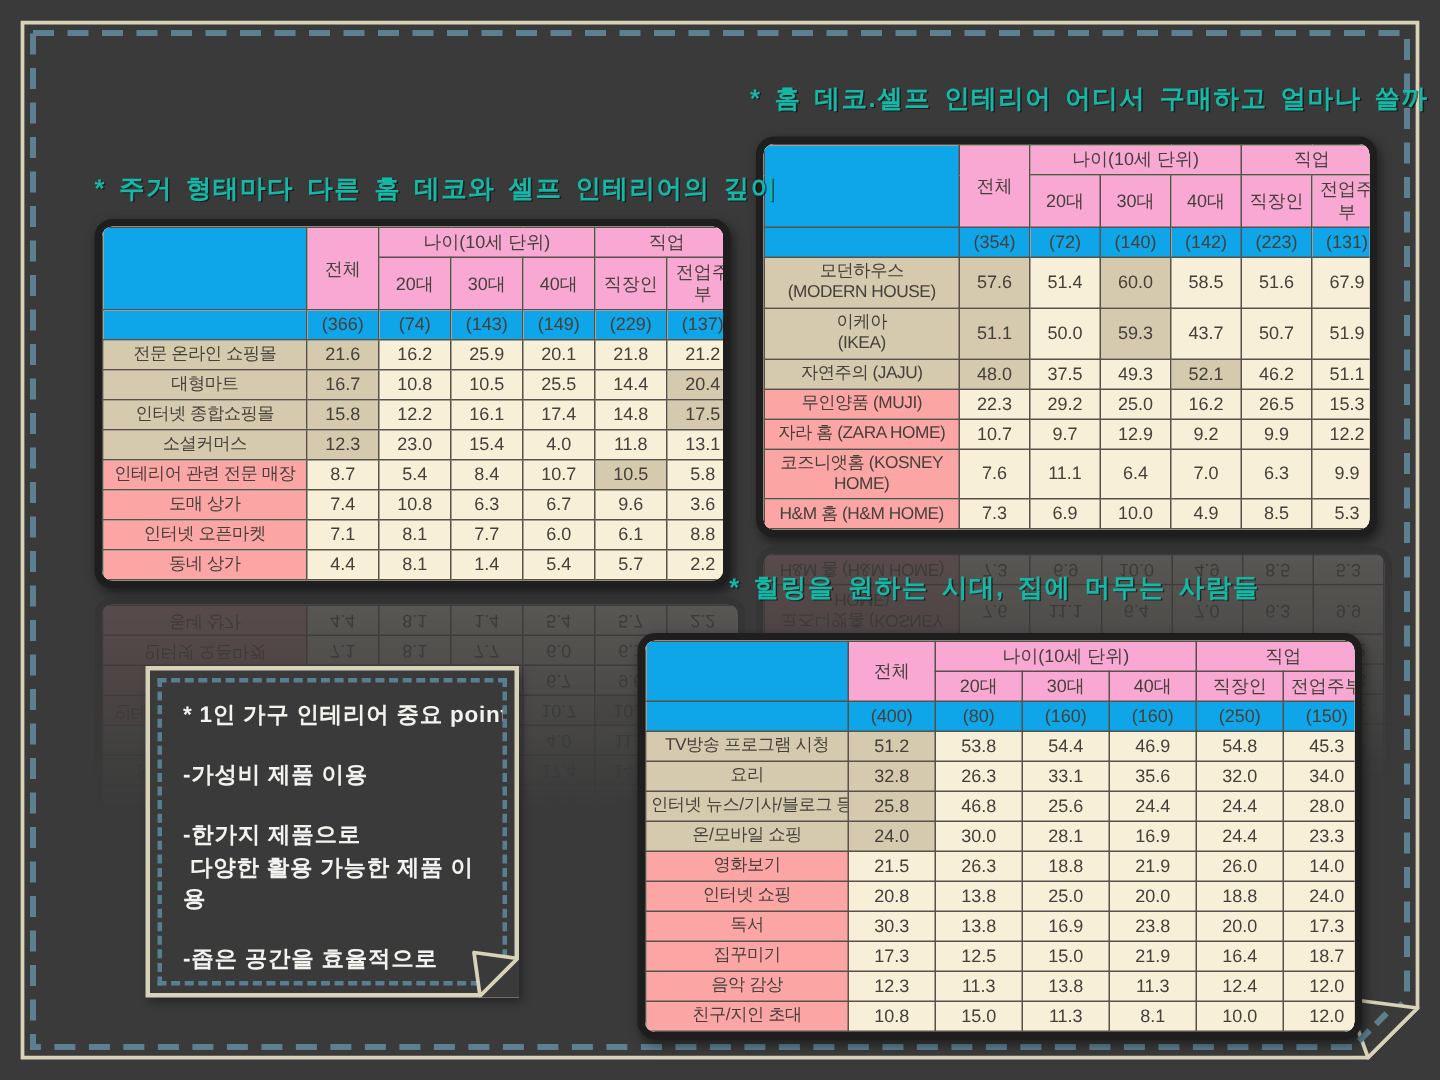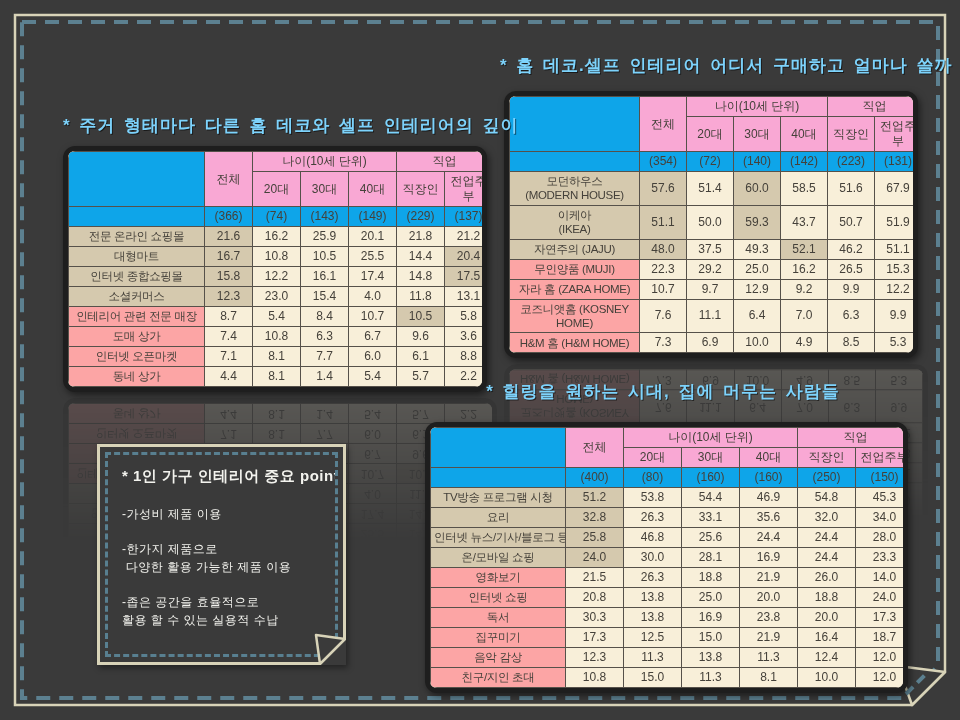--- a/index.html
+++ b/index.html
@@ -6,21 +6,21 @@
   .slide {
     position:relative; width:960px; height:720px; overflow:hidden;
     background:#3a3a3a;
     font-family:"Liberation Sans","DejaVu Sans",sans-serif;
   }
   .border-svg { position:absolute; left:0; top:0; z-index:1; pointer-events:none; }
 
   
   .sec-title {
     position:absolute; z-index:4; text-align:center;
-    color:#7dd3fc; font-weight:bold; font-size:17px;
+    color:#14b8a6; font-weight:bold; font-size:17px;
     letter-spacing:1px; word-spacing:3px;
     text-shadow:1px 1px 0 rgba(0,0,0,.55);
     white-space:nowrap;
   }
 
   
   .table-wrap { position:absolute; z-index:3; }
   .table-frame {
     position:relative; z-index:2;
     border:5px solid #1e1e1e; border-radius:12px; overflow:hidden;
@@ -67,21 +67,21 @@
     z-index:6; background:#3a3a3a;
     border:3px solid #d8d3b8; box-sizing:border-box;
     box-shadow:2px 3px 6px rgba(0,0,0,.4);
   }
   .note-inner {
     position:absolute; left:5px; top:5px; right:5px; bottom:5px;
     border:3px dashed #587f90; padding:12px 10px 10px 14px; box-sizing:border-box;
     color:#f3f3ee; overflow:hidden;
   }
   .note-title { font-size:15px; font-weight:bold; letter-spacing:.5px; margin-bottom:20px; white-space:pre; }
-  .note-item  { font-size:12px; font-weight:normal; letter-spacing:.5px; margin-bottom:18px; white-space:pre-wrap; line-height:1.45; }
+  .note-item  { font-size:15px; font-weight:bold; letter-spacing:.5px; margin-bottom:18px; white-space:pre-wrap; line-height:1.45; }
   .note-fold  { position:absolute; right:-3px; bottom:-3px; z-index:7; }
 </style>
 </head>
 <body>
 
 <div class="slide">
 
   <svg class="border-svg" width="960" height="720">
     <path d="M15,15 H945 V672 L912,705 H15 Z" fill="none" stroke="#d8d3b8" stroke-width="2.5"></path>
     <path d="M22,22 H938 V666 L906,698 H22 Z" fill="none" stroke="#5c8090" stroke-width="4" stroke-dasharray="14 9"></path>

